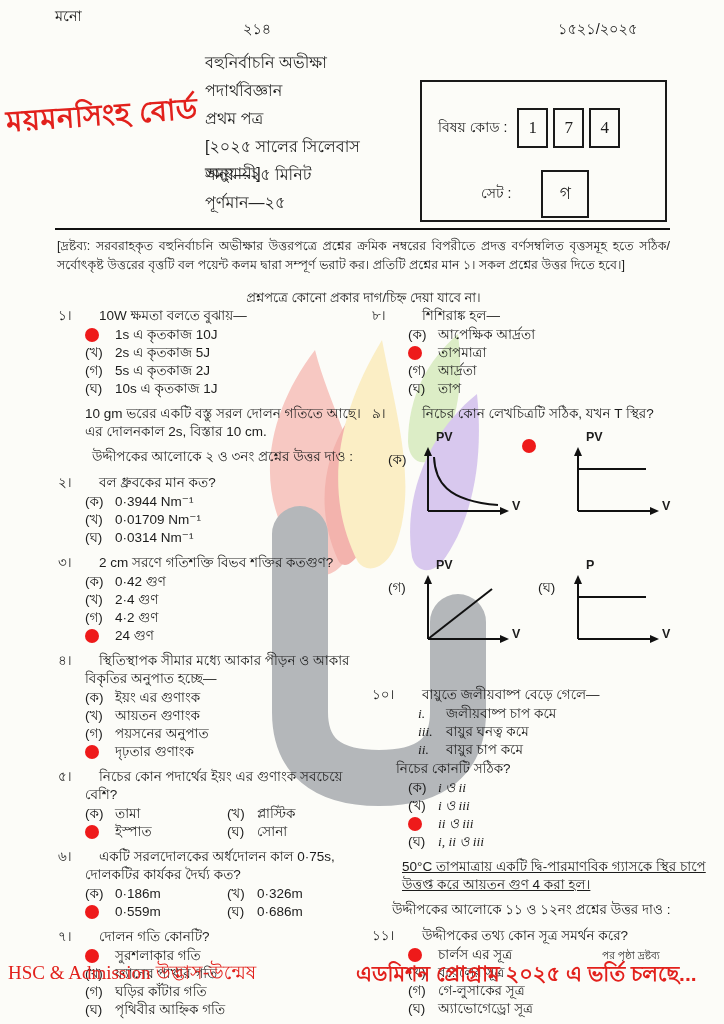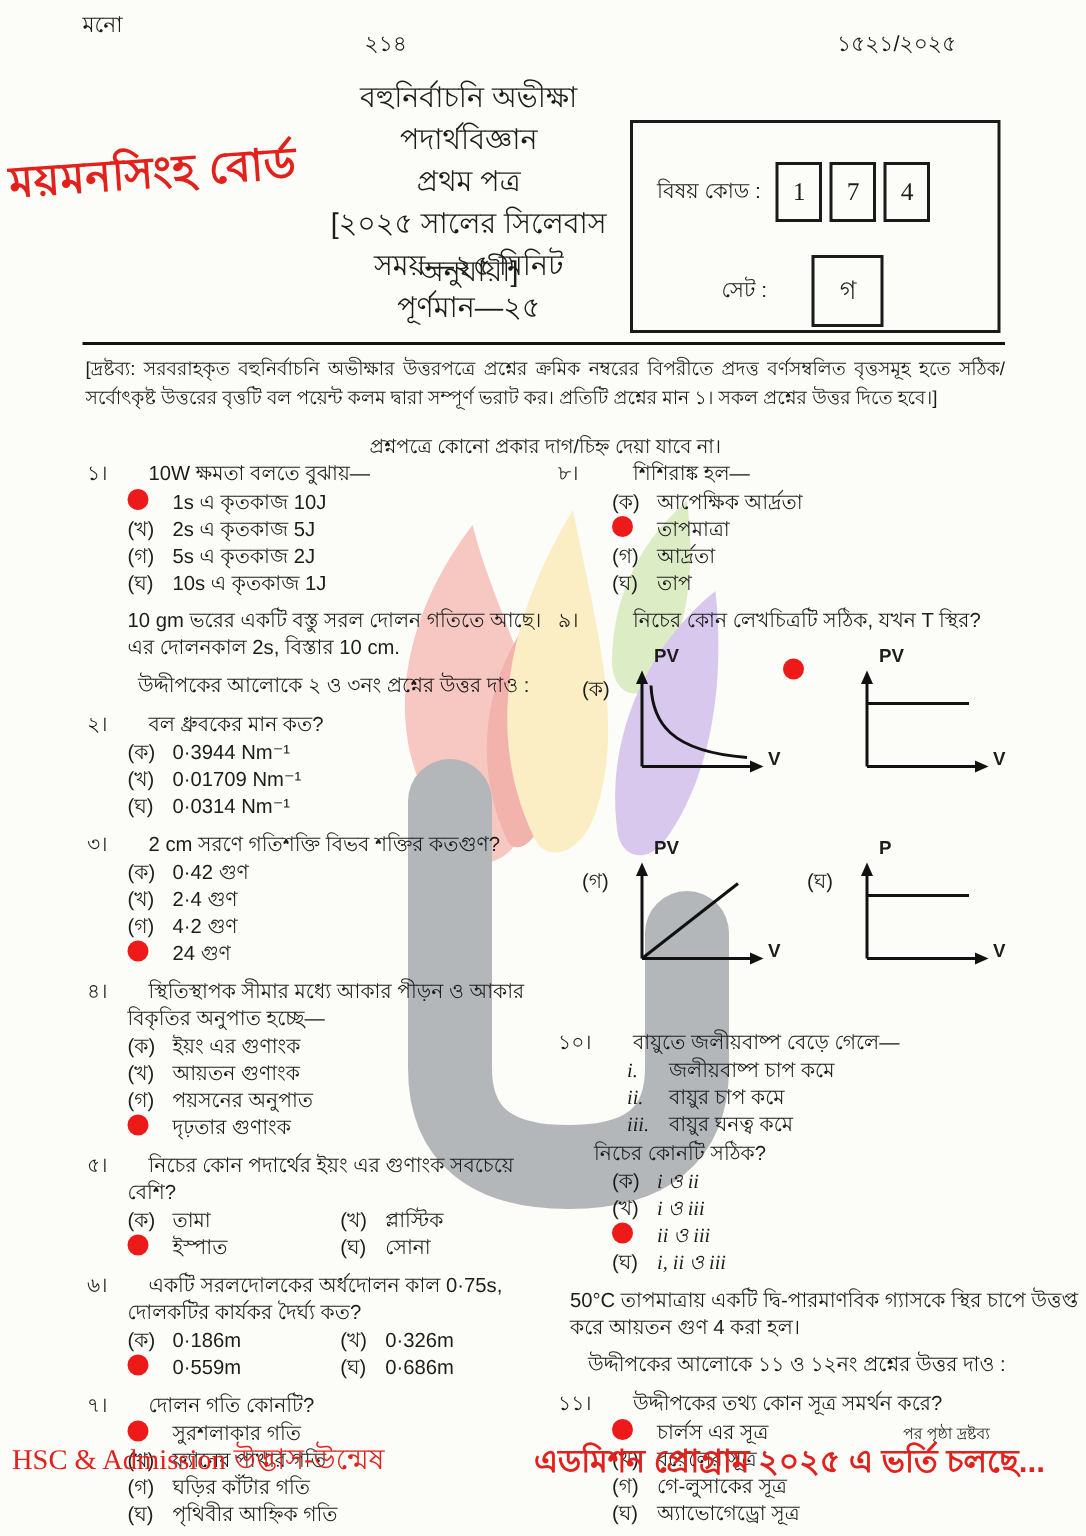--- a/index.html
+++ b/index.html
@@ -6,21 +6,21 @@
   .page{position:relative;width:724px;height:1024px;margin:0 auto;background:#fcfcf8;
         font-family:"Liberation Sans","DejaVu Sans",sans-serif;color:#1c1c1c;overflow:hidden;}
   .layer{position:relative;z-index:2;}
   
   .meta{position:absolute;font-size:14.5px;}
   .meta-left{left:55px;top:5px;}
   .meta-center{left:243px;top:18px;}
   .meta-right{left:558px;top:18px;}
   .board{position:absolute;left:6px;top:92px;font-size:29px;font-weight:bold;color:#e2211c;
          transform:rotate(-4deg);white-space:nowrap;letter-spacing:.5px;}
-  .details{position:absolute;left:205px;top:50px;width:215px;font-size:19px;text-align:center;}
+  .details{position:absolute;left:205px;top:50px;width:215px;font-size:16px;}
   .details .dline{height:28px;}
   .infobox{position:absolute;left:420px;top:80px;width:243px;height:138px;border:2px solid #1a1a1a;}
   .ib-row1{position:absolute;left:0;top:26px;width:100%;display:flex;align-items:center;}
   .ib-row1 .lbl{margin-left:16px;font-size:14px;}
   .codecells{display:flex;gap:5px;margin-left:10px;}
   .codecell{width:27px;height:36px;border:2px solid #1a1a1a;display:flex;align-items:center;
             justify-content:center;font-size:17px;font-family:"Liberation Serif",serif;}
   .ib-row2{position:absolute;left:0;top:88px;width:100%;display:flex;align-items:center;}
   .ib-row2 .lbl{margin-left:59px;font-size:14px;}
   .setcell{width:44px;height:44px;border:2px solid #1a1a1a;display:flex;align-items:center;
@@ -30,27 +30,27 @@
   .nomarks{position:absolute;left:57px;top:288px;width:613px;text-align:center;font-size:13px;}
   
   .col{position:absolute;top:307px;font-size:13.5px;line-height:18px;}
   .col-left{left:58px;width:304px;}
   .col-right{left:372px;width:348px;}
   .q{display:flex;margin-bottom:7px;}
   .col-left .qnum{width:27px;flex:none;}
   .col-right .qnum{width:36px;flex:none;}
   .qbody{flex:1;min-width:0;}
   .qtext{text-indent:14px;margin-bottom:1px;}
-  .opt{display:flex;align-items:flex-start;min-height:18px;}
+  .opt{display:flex;align-items:center;min-height:18px;}
   .olab{width:30px;flex:none;}
   .otxt{white-space:nowrap;}
   .dot{width:14px;height:14px;border-radius:50%;background:#ee1a1a;flex:none;margin-right:16px;display:inline-block;}
   .optgrid{display:grid;grid-template-columns:1.05fr 1fr;}
   .stim{margin:2px 0 7px 27px;}
-  .col-right .stim{margin-left:8px;}
+  .col-right .stim{margin-left:30px;text-decoration:underline;}
   .directive{margin:2px 0 8px 34px;}
   .col-right .directive{margin-left:20px;}
   .ritem{display:flex;margin-left:10px;}
   .rmark{width:28px;flex:none;font-style:italic;font-family:"Liberation Serif",serif;}
   .sub{margin:1px 0 1px -12px;}
   .opt-i .otxt{font-style:italic;font-family:"Liberation Serif",serif;}
   
   .graphs{display:grid;grid-template-columns:150px 150px;row-gap:16px;margin:6px 0 10px -20px;}
   .graph{position:relative;height:96px;padding:16px 0 0 24px;}
   .glab{position:absolute;left:0;top:22px;}
@@ -372,26 +372,26 @@
 
       <div class="q">
         <span class="qnum">১০।</span>
         <div class="qbody">
           <div class="qtext">বায়ুতে জলীয়বাষ্প বেড়ে গেলে—</div>
           <div class="ritem">
             <span class="rmark">i.</span>
             <span>জলীয়বাষ্প চাপ কমে</span>
             </div>
           <div class="ritem">
+            <span class="rmark">iii.</span>
+            <span>বায়ুর ঘনত্ব কমে</span>
+            </div>
+          <div class="ritem">
             <span class="rmark">ii.</span>
             <span>বায়ুর চাপ কমে</span>
-            </div>
-          <div class="ritem">
-            <span class="rmark">iii.</span>
-            <span>বায়ুর ঘনত্ব কমে</span>
             </div>
           <div class="sub">নিচের কোনটি সঠিক?</div>
           <div class="opt opt-i">
             <span class="olab">(ক)</span>
             <span class="otxt">i ও ii</span>
             </div>
           <div class="opt opt-i">
             <span class="olab">(খ)</span>
             <span class="otxt">i ও iii</span>
             </div>

